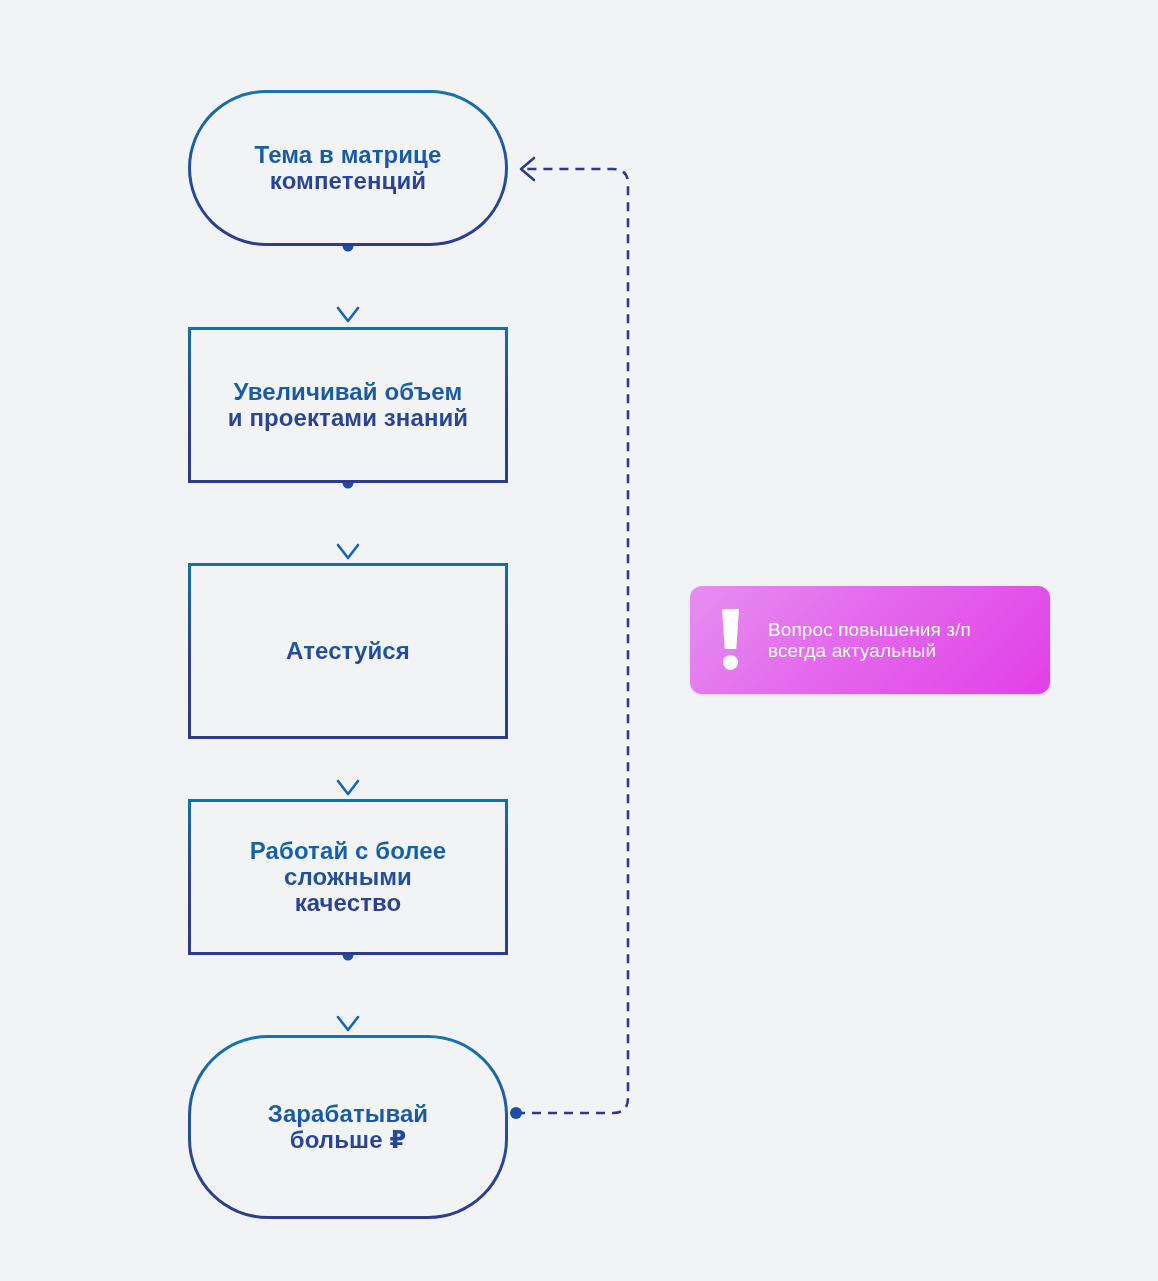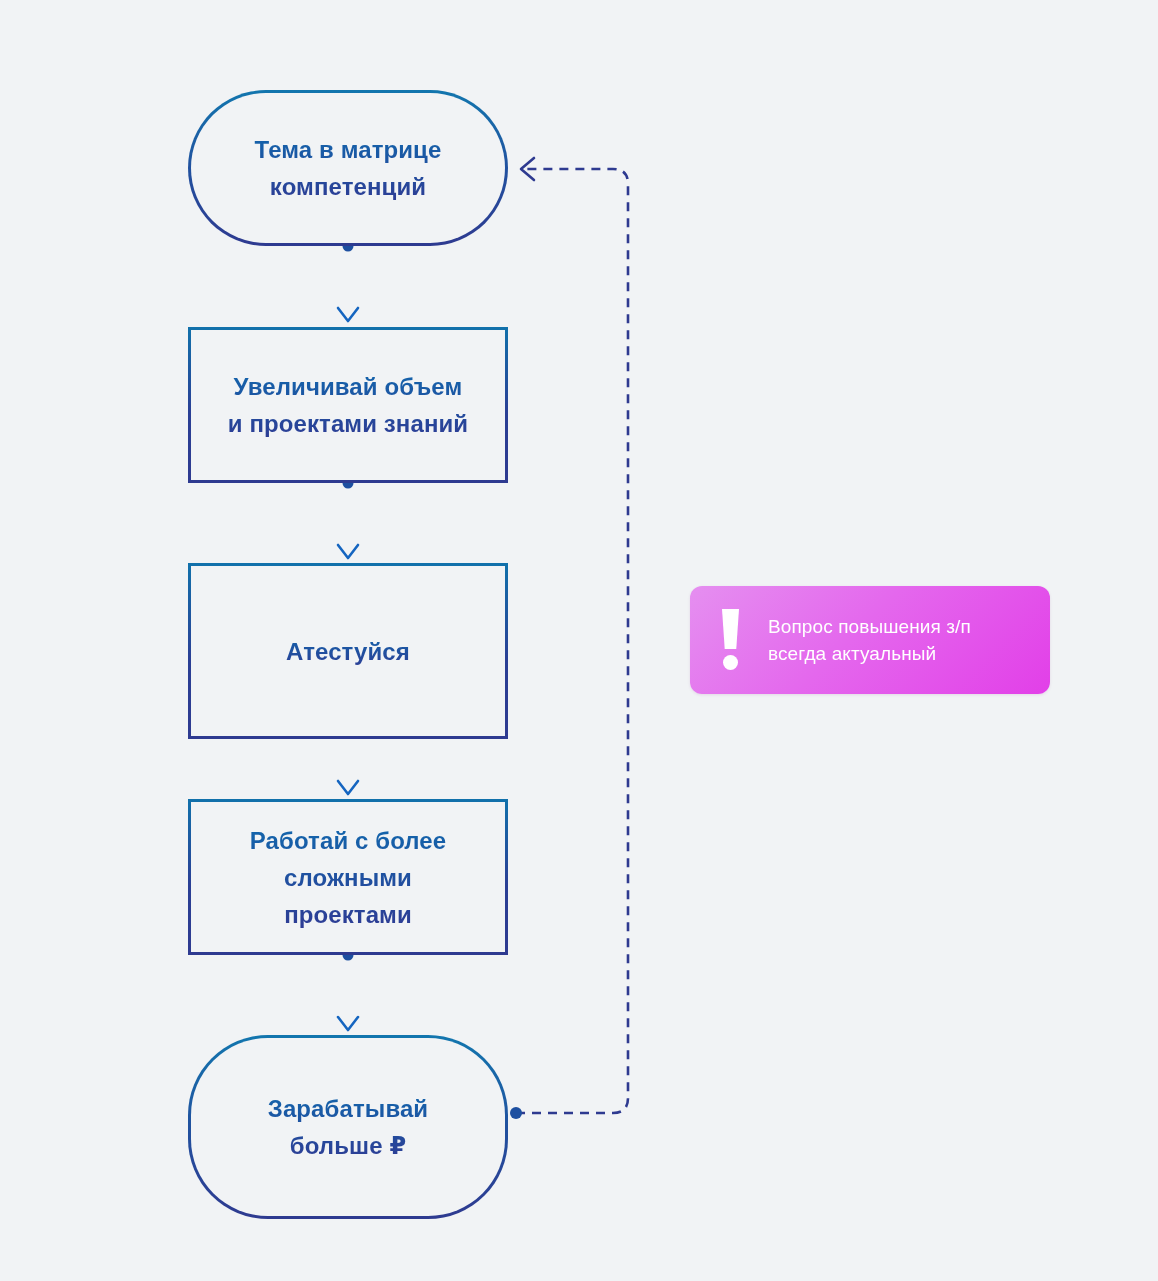--- a/index.html
+++ b/index.html
@@ -27,21 +27,21 @@
     box-sizing: border-box;
     display: flex;
     align-items: center;
     justify-content: center;
     text-align: center;
     background: #f1f3f5;
   }
   .node .node-label {
     font-weight: bold;
     font-size: 24px;
-    line-height: 37px;
+    line-height: 26px;
     letter-spacing: 0.1px;
     background: linear-gradient(180deg, #1167ad 0%, #2f3a93 100%);
     -webkit-background-clip: text;
     background-clip: text;
     color: transparent;
     -webkit-text-fill-color: transparent;
     padding: 0 14px;
     white-space: pre-line;
   }
 
@@ -113,21 +113,21 @@
     left: 7px;
     top: 46px;
     width: 15px;
     height: 15px;
     border-radius: 50%;
     background: #ffffff;
   }
   #callout .callout-text {
     color: #ffffff;
     font-size: 19px;
-    line-height: 27px;
+    line-height: 21px;
     white-space: pre-line;
     font-weight: normal;
     letter-spacing: 0.1px;
   }
 </style>
 </head>
 <body>
 
 <div id="canvas">
 
@@ -180,21 +180,21 @@
 и проектами знаний</span>
   </div>
 
   <div class="node rect" id="node-certify">
     <span class="node-label">Атестуйся</span>
   </div>
 
   <div class="node rect" id="node-projects">
     <span class="node-label">Работай с более
 сложными
-проектами</span>
+качество</span>
   </div>
 
   <div class="node pill" id="node-earn">
     <span class="node-label">Зарабатывай
 больше ₽</span>
   </div>
 
   <div id="callout">
     <div class="bang">
       <div class="bar"></div>

